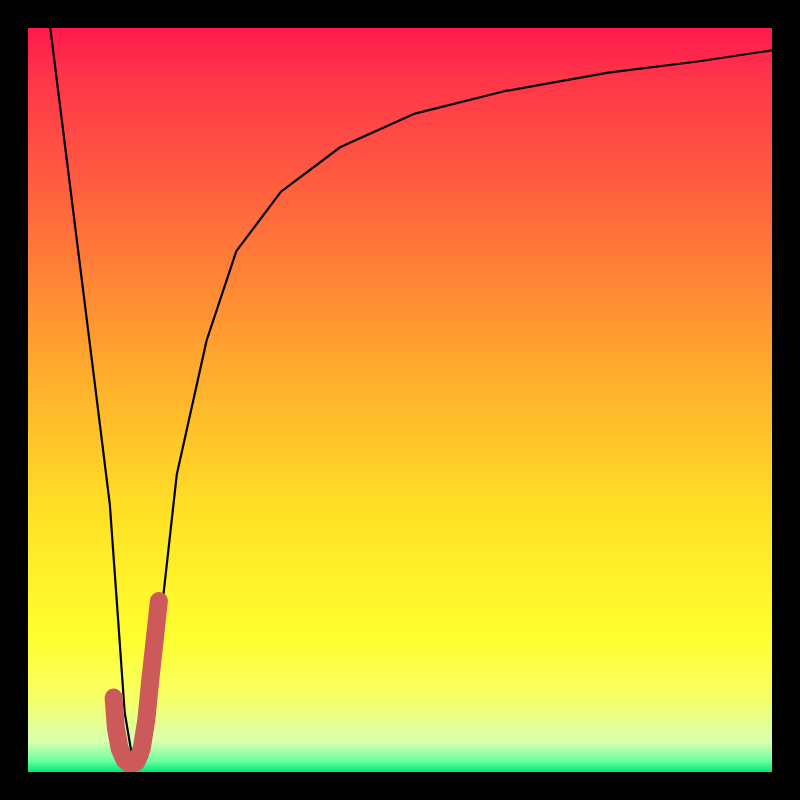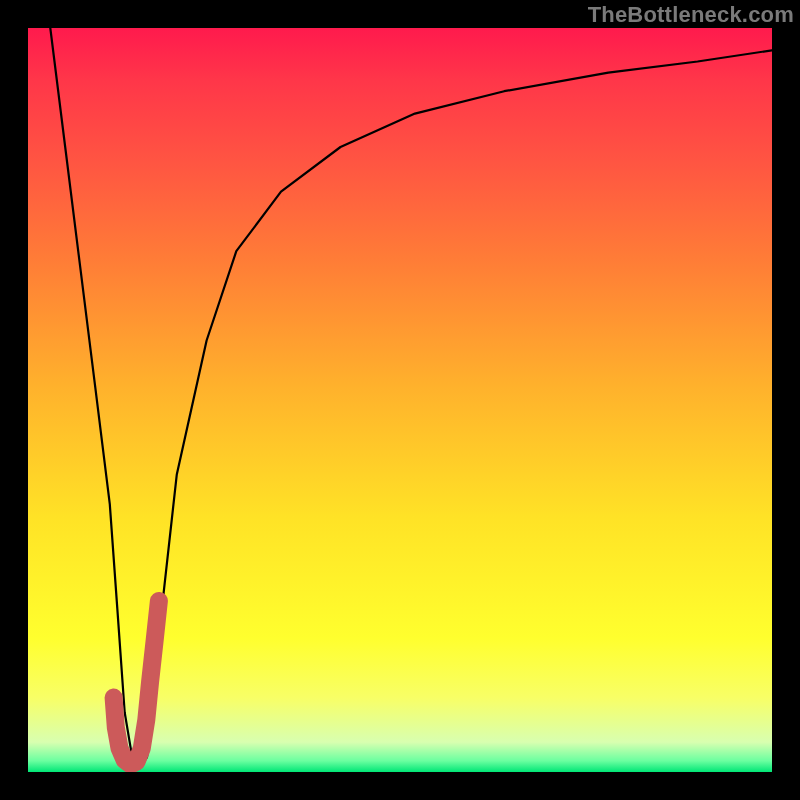--- a/index.html
+++ b/index.html
@@ -73,14 +73,13 @@
 
   <div class="plot">
     <div class="gradient"></div>
 
     <svg class="curve-svg" viewBox="0 0 744 744" preserveAspectRatio="none">
       <polyline id="main-curve" fill="none" stroke="#000" stroke-width="2.2" stroke-linejoin="round" stroke-linecap="round" points="22.3,0.0 37.2,119.0 52.1,238.1 67.0,357.1 74.4,416.6 81.8,476.2 89.3,580.3 96.7,684.5 104.2,729.1 111.6,740.3 119.0,729.1 126.5,669.6 133.9,580.3 148.8,446.4 178.6,312.5 208.3,223.2 253.0,163.7 312.5,119.0 386.9,85.6 476.2,63.2 580.3,44.6 669.6,33.5 744.0,22.3"></polyline>
       <polyline id="hook-curve" fill="none" stroke="#cc5a5a" stroke-width="18" stroke-linejoin="round" stroke-linecap="round" points="85.6,669.6 87.8,699.4 91.5,720.2 96.7,732.1 102.7,736.6 108.6,733.6 113.8,720.2 118.3,691.9 122.0,654.7 126.5,613.8 130.9,572.9"></polyline>
     </svg>
   </div>
 
-  <div class="watermark">TheBottleneck.com</div>
 </div>
 
 </body></html>

